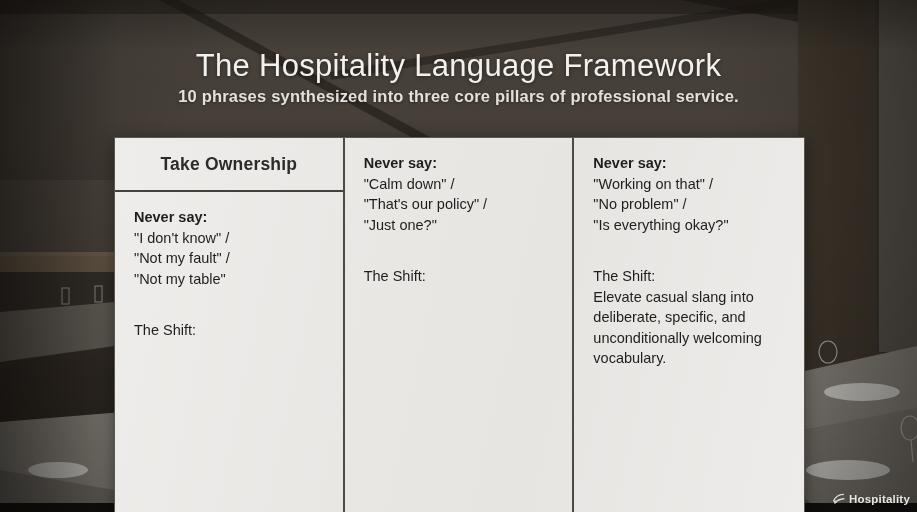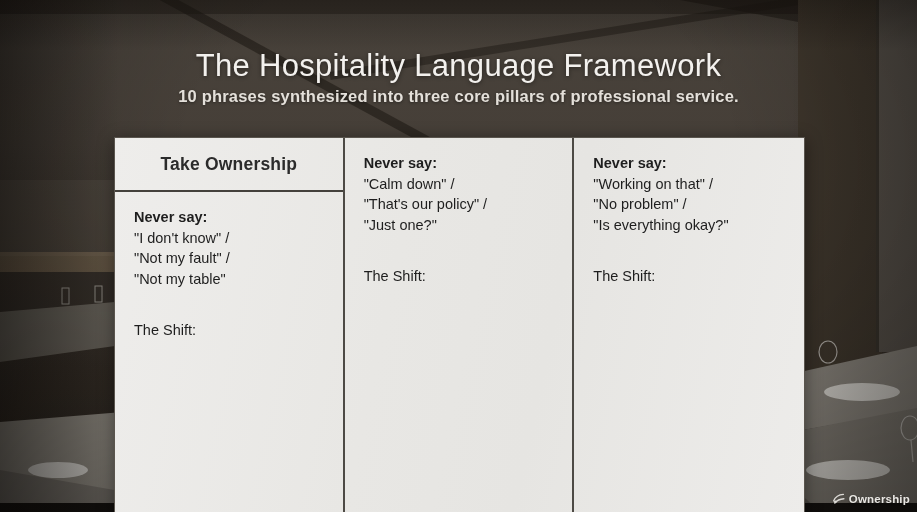--- a/index.html
+++ b/index.html
@@ -122,27 +122,28 @@
       </div>
     </div>
 
     <div class="col">
       <div class="col-body">
         <p class="lbl">Never say:</p>
         <p>"Working on that" /</p>
         <p>"No problem" /</p>
         <p>"Is everything okay?"</p>
         <p class="shift-lbl">The Shift:</p>
+        <p>Elevate casual slang into deliberate, specific, and unconditionally welcoming vocabulary.</p>
       </div>
     </div>
 
   </div>
 
   <div class="watermark">
     <svg width="13" height="13" viewBox="0 0 24 24">
       <path d="M3 16.5 C6 9.5 13 5 21 4.5" fill="none" stroke="#e9e7e3" stroke-width="2.4" stroke-linecap="round"></path>
       <path d="M5 20.5 C9 15.5 15 13 22 12.5" fill="none" stroke="#e9e7e3" stroke-width="2.4" stroke-linecap="round"></path>
       <circle cx="6.2" cy="18.2" r="2.6" fill="#e9e7e3"></circle>
     </svg>
-    <span>Ownership</span>
+    <span>Hospitality</span>
   </div>
 
 </div>
 
 </body></html>

